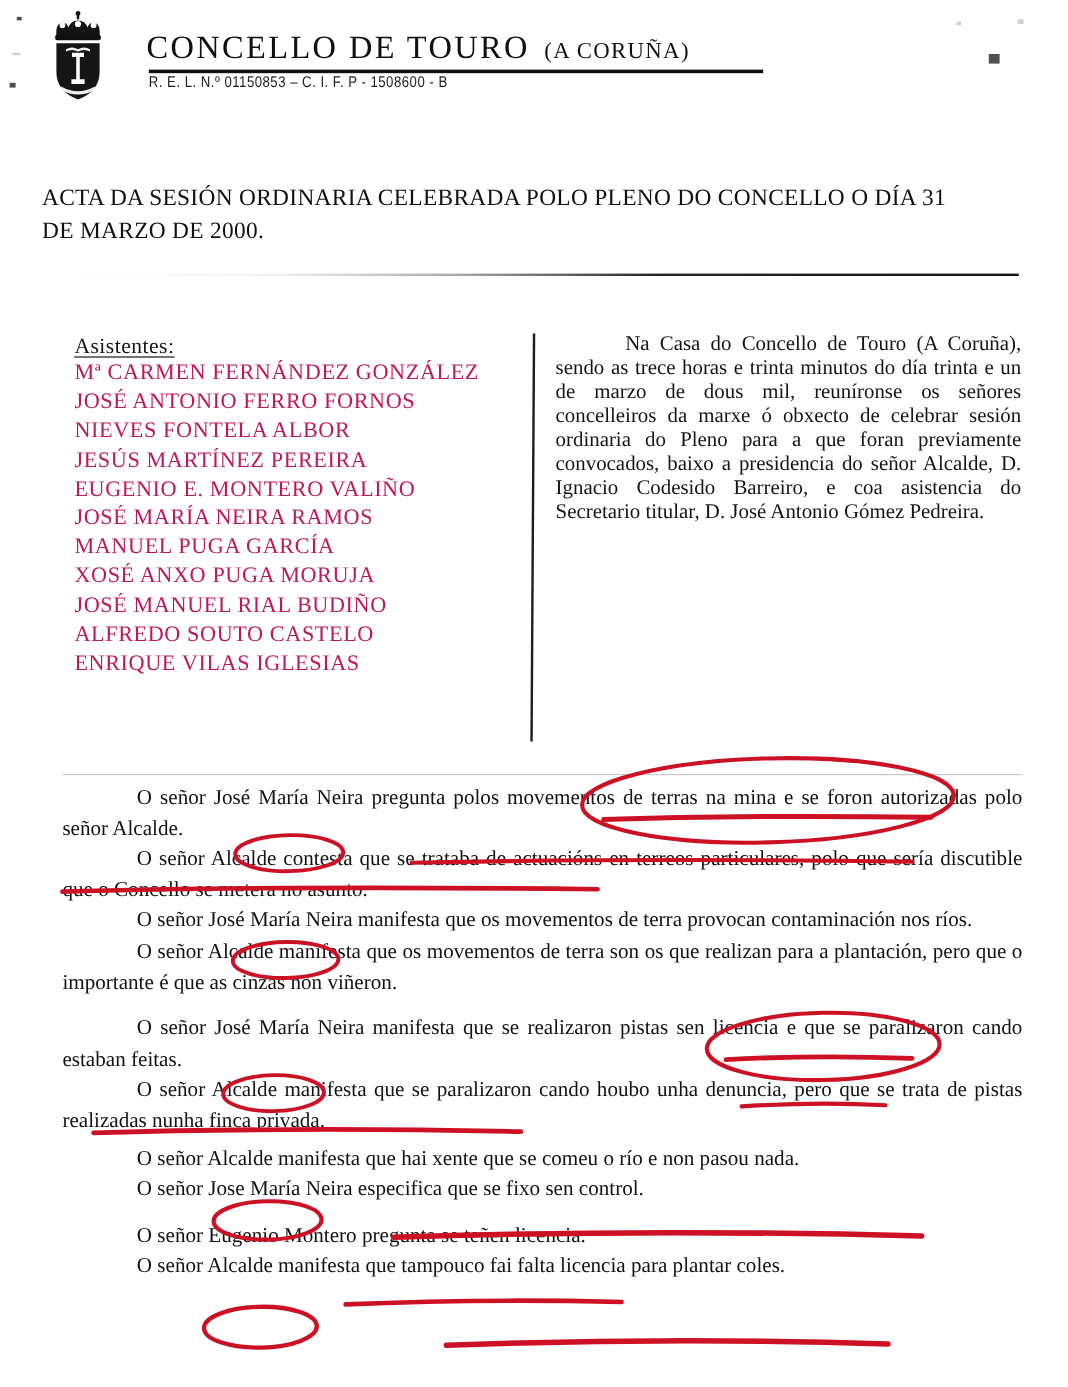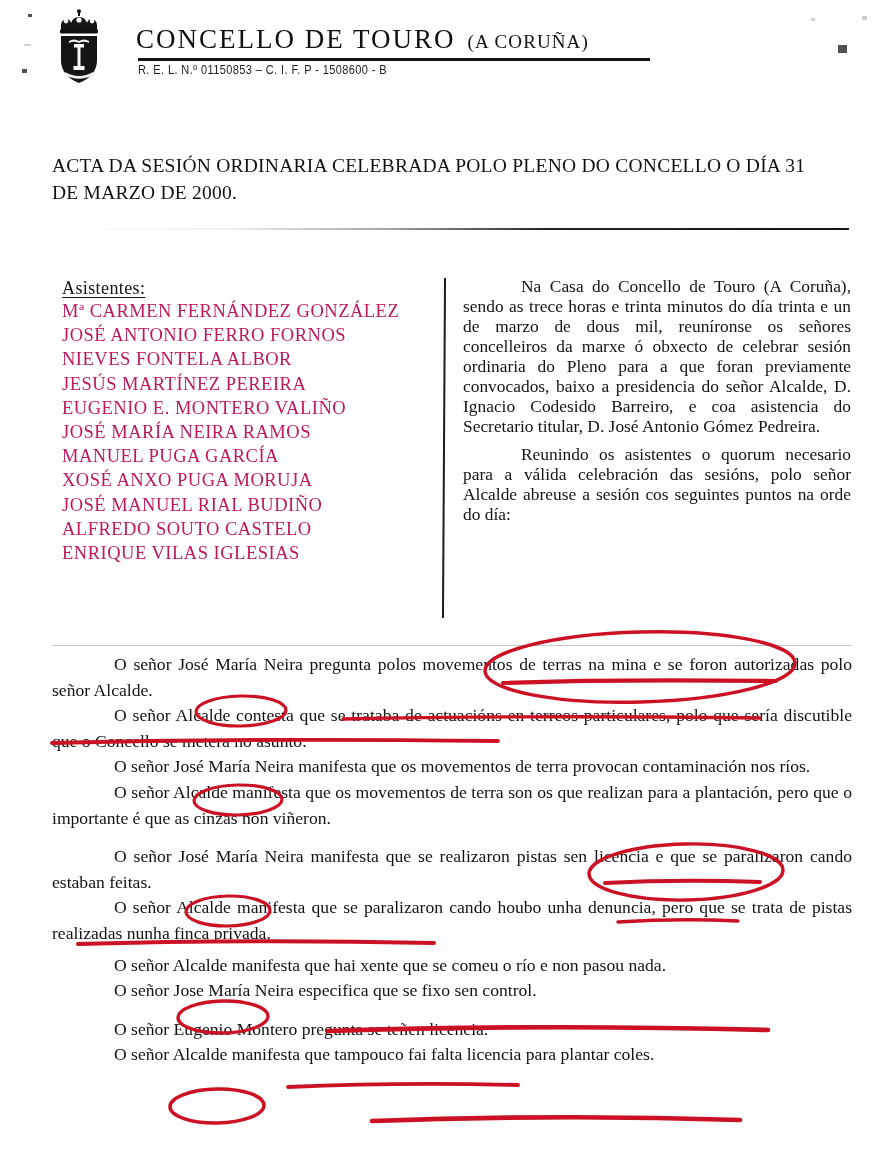--- a/index.html
+++ b/index.html
@@ -24,21 +24,21 @@
   .speck {
     position: absolute;
     background: #2a2a2a;
     opacity: .82;
   }
   .speck.faint { opacity: .35; background: #777; }
 
   
   #letterhead {
     position: absolute;
-    left: 14px; top: 0;
+    left: 0; top: 0;
     width: 726px; height: 100px;
   }
   #crest {
     position: absolute;
     left: 36px; top: 8px;
     width: 58px; height: 78px;
   }
   #crest svg { display: block; }
 
   #head-title-wrap {
@@ -71,21 +71,21 @@
     letter-spacing: .4px;
     color: #1c1c1c;
     transform: scaleY(1.18);
     transform-origin: left top;
     white-space: nowrap;
   }
 
   
   #acta-heading {
     position: absolute;
-    left: 52px; top: 152px;
+    left: 35px; top: 152px;
     width: 800px;
     font-size: 19.5px;
     line-height: 27px;
     letter-spacing: .25px;
     color: #111;
   }
   #acta-heading .ln { display: block; white-space: nowrap; }
 
   #rule-top {
     position: absolute;
@@ -232,21 +232,20 @@
       <div class="assist-name">JOSÉ MARÍA NEIRA RAMOS</div>
       <div class="assist-name">MANUEL PUGA GARCÍA</div>
       <div class="assist-name">XOSÉ ANXO PUGA MORUJA</div>
       <div class="assist-name">JOSÉ MANUEL RIAL BUDIÑO</div>
       <div class="assist-name">ALFREDO SOUTO CASTELO</div>
       <div class="assist-name">ENRIQUE VILAS IGLESIAS</div>
     </div>
 
     <div id="intro">
       <p>Na Casa do Concello de Touro (A Coruña), sendo as trece horas e trinta minutos do día trinta e un de marzo de dous mil, reuníronse os señores concelleiros da marxe ó obxecto de celebrar sesión ordinaria do Pleno para a que foran previamente convocados, baixo a presidencia do señor Alcalde, D. Ignacio Codesido Barreiro, e coa asistencia do Secretario titular, D. José Antonio Gómez Pedreira.</p>
-      <p class="p2">Reunindo os asistentes o quorum necesario para a válida celebración das sesións, polo señor Alcalde abreuse a sesión cos seguintes puntos na orde do día:</p>
     </div>
   </div>
 
   <div id="rule-mid"></div>
 
   <div id="body-text">
     <p class="para">O señor José María Neira pregunta polos movementos de terras na mina e se foron autorizadas polo señor Alcalde.</p>
     <p class="para tight">O señor Alcalde contesta que se trataba de actuacións en terreos particulares, polo que sería discutible que o Concello se metera no asunto.</p>
     <p class="para tight">O señor José María Neira manifesta que os movementos de terra provocan contaminación nos ríos.</p>
     <p class="para tight">O señor Alcalde manifesta que os movementos de terra son os que realizan para a plantación, pero que o importante é que as cinzas non viñeron.</p>

